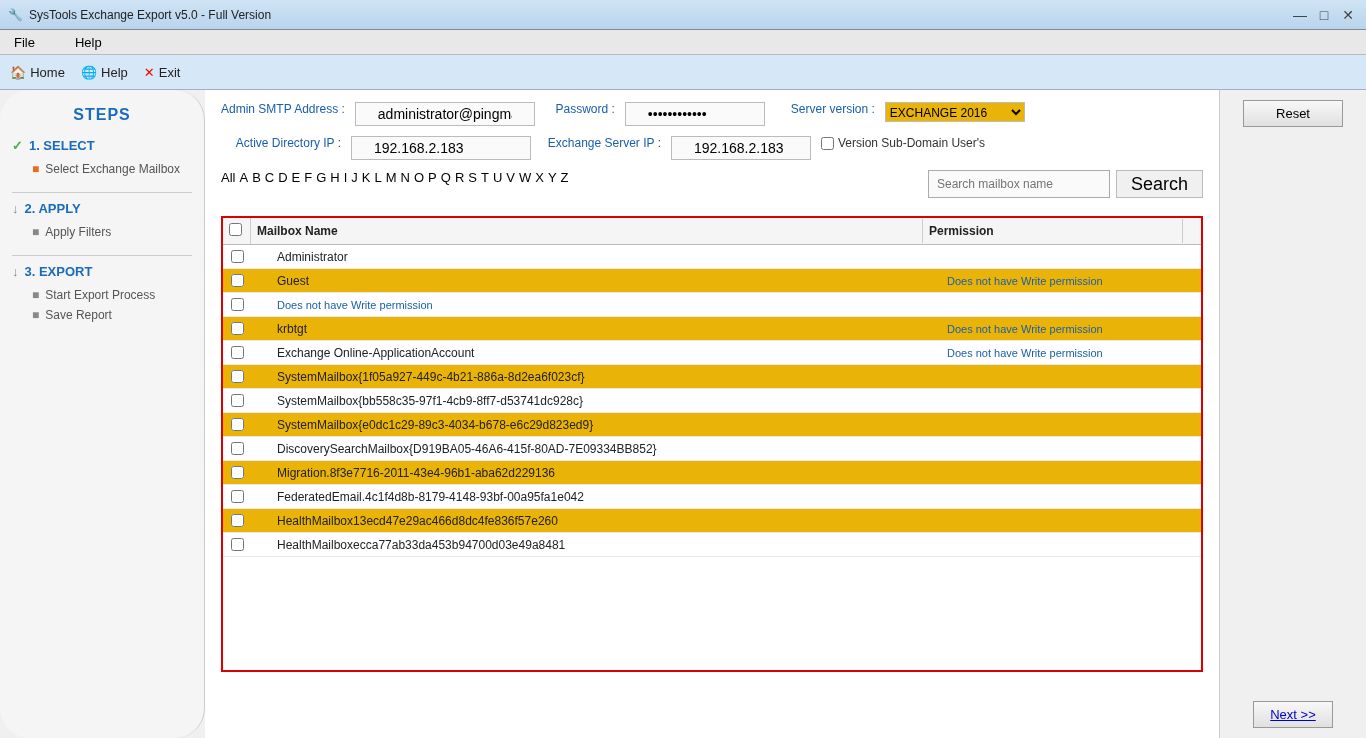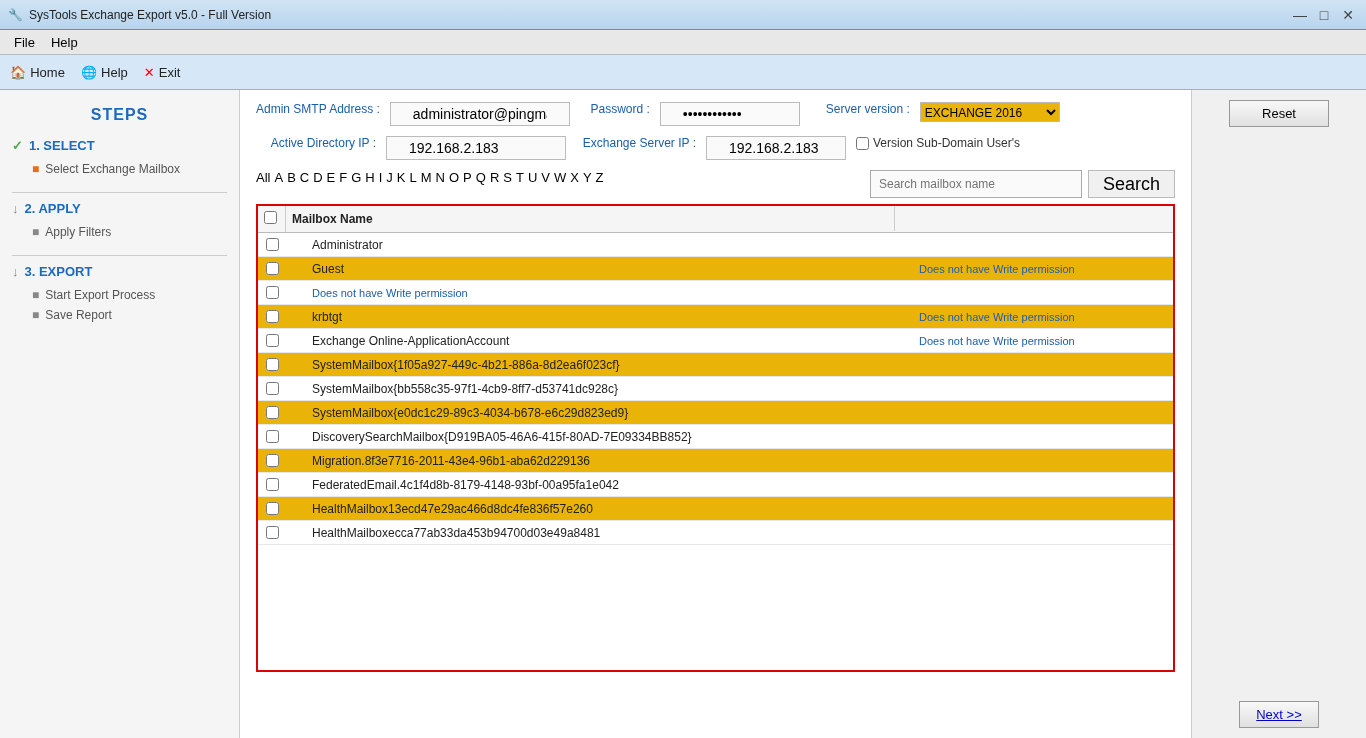--- a/index.html
+++ b/index.html
@@ -22,44 +22,45 @@
       cursor: pointer; font-size: 14px; color: #444;
     }
 
     
     .menu-bar {
       background: #e8e8e8;
       height: 25px;
       display: flex;
       align-items: center;
       padding: 0 8px;
-      gap: 4px;
+      gap: 28px;
       border-bottom: 1px solid #bbb;
     }
     .menu-bar span { font-size: 13px; cursor: pointer; padding: 2px 6px; }
 
     
     .toolbar {
       background: #d6e8f7;
       height: 35px;
       display: flex;
       align-items: center;
       padding: 0 10px;
       gap: 16px;
       border-bottom: 1px solid #aac;
     }
     .toolbar-item { display: flex; align-items: center; gap: 4px; cursor: pointer; font-size: 13px; color: #222; }
 
     
     .sidebar {
-      width: 240px;
+      width: 205px;
       background: #f5f5f5;
       border-right: 1px solid #ccc;
       padding: 16px 12px;
       flex-shrink: 0;
+      border-radius: 30px;
     }
     .steps-header { color: #1a6bbf; font-size: 16px; font-weight: bold; text-align: center; margin-bottom: 14px; letter-spacing: 1px; }
     .step-label { display: flex; align-items: center; gap: 6px; font-size: 13px; font-weight: bold; margin-bottom: 8px; color: #1a6bbf; }
     .step-sub { padding-left: 20px; margin-bottom: 14px; }
     .step-sub-item { display: flex; align-items: flex-start; gap: 6px; font-size: 12px; color: #555; cursor: pointer; line-height: 1.4; }
     .step-divider { border: none; border-top: 1px solid #ccc; margin: 8px 0; }
 
     
     .form-row { display: flex; align-items: flex-start; gap: 10px; margin-bottom: 10px; flex-wrap: wrap; }
     .form-label { color: #1a5faa; font-size: 12px; white-space: nowrap; min-width: 120px; text-align: right; }
@@ -100,20 +101,21 @@
     }
 
     
     .table-wrapper {
       border: 2px solid #d00;
       flex: 1;
       overflow: hidden;
       display: flex;
       flex-direction: column;
       margin-bottom: 6px;
+      margin-top: 12px;
     }
     .table-header {
       display: grid;
       grid-template-columns: 28px 1fr 260px 18px;
       background: #f5f5f5;
       border-bottom: 1px solid #bbb;
       align-items: center;
     }
     .th {
       padding: 5px 6px;
@@ -136,21 +138,21 @@
     .table-row:nth-child(odd) { background: #fff; }
     .table-row.highlighted { background: #eab308; }
     .td { padding: 3px 6px; font-size: 12px; color: #222; }
     .td-check { display: flex; align-items: center; justify-content: center; }
     .td-check input[type=checkbox] { cursor: pointer; }
     .td-check input[type=checkbox].blue-check { accent-color: #1a6bbf; }
     .permission-text { color: #1a5faa; font-size: 11px; }
 
     
     .right-panel {
-      width: 175px;
+      width: 147px;
       background: #f0f0f0;
       border-left: 1px solid #ccc;
       display: flex;
       flex-direction: column;
       align-items: center;
       padding: 10px;
       gap: 8px;
       flex-shrink: 0;
     }
     .reset-btn {
@@ -330,31 +332,32 @@
             <a>S</a>
             <a>T</a>
             <a>U</a>
             <a>V</a>
             <a>W</a>
             <a>X</a>
             <a>Y</a>
             <a>Z</a>
           </div>
           <div class="alpha-search">
-            <input class="form-input" type="text" style="width: 212px; height: 28px;" placeholder="Search mailbox name">
+            <input class="form-input" type="text" style="width: 182px; height: 28px;" placeholder="Search mailbox name">
             <button class="search-btn">Search</button>
           </div>
         </div>
 
         <div class="table-wrapper">
           <div class="table-header">
             <div class="th">
               <input type="checkbox" style="">
             </div>
             <div class="th">Mailbox Name</div>
+            <div class="th">Permission</div>
             <div class="th"></div>
           </div>
           <div class="table-body" id="table-body">
           <div class="table-row">
                 <div class="td td-check">
                   <input type="checkbox" class="blue-check" style="">
                 </div>
                 <div class="td">Administrator</div>
                 <div class="td permission-text"></div>
               </div>

